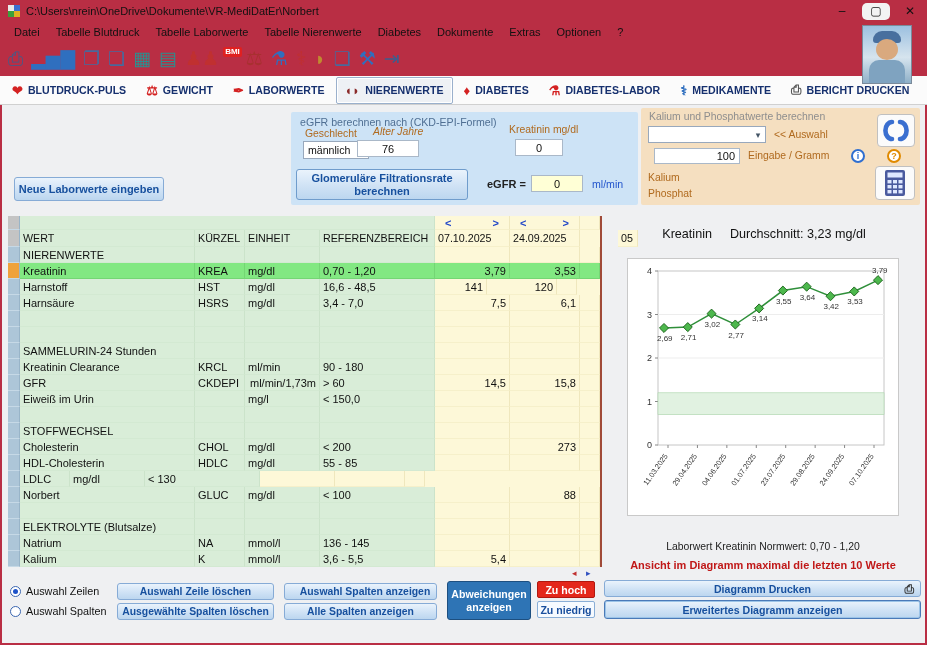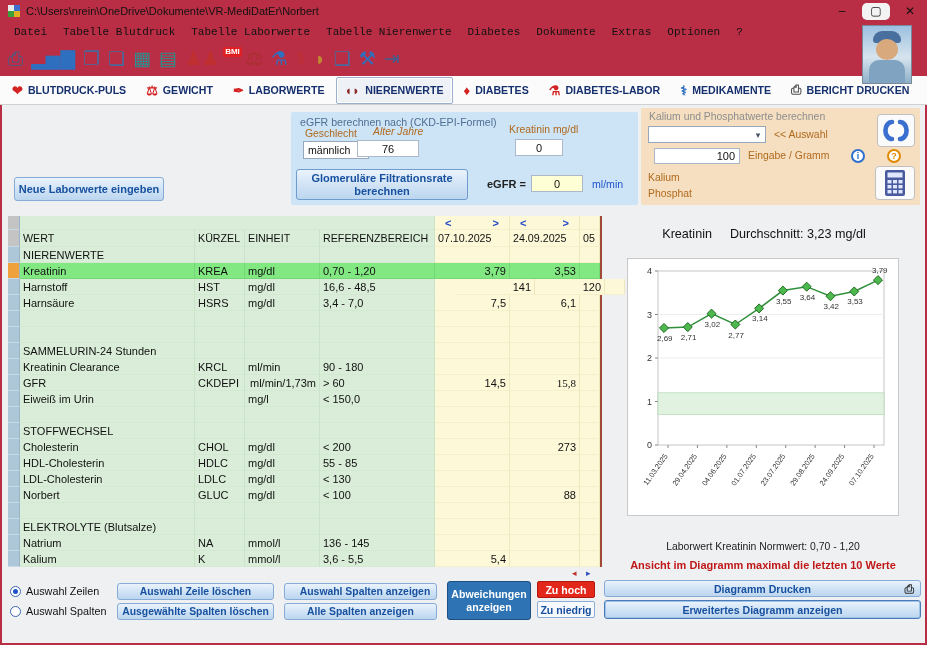--- a/index.html
+++ b/index.html
@@ -12,21 +12,21 @@
   .appicon{position:relative;width:12px;height:12px;margin:0 6px 0 8px;flex:0 0 auto;}
   .appicon i{position:absolute;width:6px;height:6px;}
   .q1{left:0;top:0;background:#e8e8e8}.q2{right:0;top:0;background:#3a6fd0}
   .q3{left:0;bottom:0;background:#3aa03a}.q4{right:0;bottom:0;background:#e0b020}
   .winbtns{margin-left:auto;display:flex;align-items:center;height:100%;}
   .wbtn{width:34px;text-align:center;font-size:12px;color:#111;line-height:22px;}
   .wbtn.maxi{background:#f3f3f3;border-radius:5px;width:28px;height:17px;line-height:16px;margin:0 3px;}
   
   .menubar{position:absolute;left:0;top:22px;width:100%;height:20px;background:#b92e44;
     display:flex;align-items:center;font-size:11px;color:#111;padding-left:6px;box-sizing:border-box;}
-  .mitem{padding:0 8px;line-height:20px;font-family:Liberation Mono, monospace;}
+  .mitem{padding:0 8px;line-height:20px;}
   
   .toolbar{position:absolute;left:0;top:42px;width:100%;height:34px;background:#b92e44;
     display:flex;align-items:center;}
   .tbicons{display:flex;align-items:center;padding-left:8px;gap:8px;}
   .tbi{font-size:19px;line-height:26px;}
   .tbi.badge{font-size:8px;font-weight:bold;background:#e02020;color:#fff;padding:0 2px;
     border-radius:2px;align-self:flex-start;margin:1px -4px 0 -4px;line-height:10px;}
   .bloodgroup{position:absolute;left:487px;top:9px;font-size:12px;color:#111;}
   .bloodgroup b{margin-left:12px;font-weight:bold;}
   .photo{position:absolute;left:862px;top:25px;width:48px;height:57px;z-index:9;overflow:hidden;
@@ -308,21 +308,21 @@
         <div class="cell yellow" style="width: 20px;"></div>
       </div>
       <div class="trow thead">
         <div class="cell gut ghead" style="width: 12px;"></div>
         <div class="cell green" style="width: 175px;">WERT</div>
         <div class="cell green" style="width: 50px;">KÜRZEL</div>
         <div class="cell green" style="width: 75px;">EINHEIT</div>
         <div class="cell green" style="width: 115px;">REFERENZBEREICH</div>
         <div class="cell yellow" style="width: 75px;">07.10.2025</div>
         <div class="cell yellow" style="width: 70px;">24.09.2025</div>
-        <div class="cell yellow" style="width: 20px;">05</div>
+        <div class="cell yellow" style="width: 20px; margin-left: 38px;">05</div>
       </div>
       <div class="trow">
         <div class="cell gut" style="width: 12px;"></div>
         <div class="cell green" style="width: 175px;">NIERENWERTE</div>
         <div class="cell green" style="width: 50px;"></div>
         <div class="cell green" style="width: 75px;"></div>
         <div class="cell green" style="width: 115px;"></div>
         <div class="cell yellow num" style="width: 75px;"></div>
         <div class="cell yellow num" style="width: 70px;"></div>
         <div class="cell yellow num" style="width: 20px;"></div>
@@ -336,21 +336,21 @@
         <div class="cell yellow num" style="width: 75px;">3,79</div>
         <div class="cell yellow num" style="width: 70px;">3,53</div>
         <div class="cell yellow num" style="width: 20px;"></div>
       </div>
       <div class="trow">
         <div class="cell gut" style="width: 12px;"></div>
         <div class="cell green" style="width: 175px;">Harnstoff</div>
         <div class="cell green" style="width: 50px;">HST</div>
         <div class="cell green" style="width: 75px;">mg/dl</div>
         <div class="cell green" style="width: 115px;">16,6 - 48,5</div>
-        <div class="cell yellow num" style="width: 79px; margin-left: 21px;">141</div>
+        <div class="cell yellow num" style="width: 52px;">141</div>
         <div class="cell yellow num" style="width: 70px;">120</div>
         <div class="cell yellow num" style="width: 20px;"></div>
       </div>
       <div class="trow">
         <div class="cell gut" style="width: 12px;"></div>
         <div class="cell green" style="width: 175px;">Harnsäure</div>
         <div class="cell green" style="width: 50px;">HSRS</div>
         <div class="cell green" style="width: 75px;">mg/dl</div>
         <div class="cell green" style="width: 115px;">3,4 - 7,0</div>
         <div class="cell yellow num" style="width: 75px;">7,5</div>
@@ -397,21 +397,21 @@
         <div class="cell yellow num" style="width: 70px;"></div>
         <div class="cell yellow num" style="width: 20px;"></div>
       </div>
       <div class="trow">
         <div class="cell gut" style="width: 12px;"></div>
         <div class="cell green" style="width: 175px;">GFR</div>
         <div class="cell green" style="width: 50px;">CKDEPI</div>
         <div class="cell green" style="width: 75px; text-align: right;">ml/min/1,73m</div>
         <div class="cell green" style="width: 115px;">&gt; 60</div>
         <div class="cell yellow num" style="width: 75px;">14,5</div>
-        <div class="cell yellow num" style="width: 70px; font-family: Liberation Serif, serif;">15,8</div>
+        <div class="cell yellow num" style="width: 70px;">15,8</div>
         <div class="cell yellow num" style="width: 20px;"></div>
       </div>
       <div class="trow">
         <div class="cell gut" style="width: 12px;"></div>
         <div class="cell green" style="width: 175px;">Eiweiß im Urin</div>
         <div class="cell green" style="width: 50px;"></div>
         <div class="cell green" style="width: 75px;">mg/l</div>
         <div class="cell green" style="width: 115px;">&lt; 150,0</div>
         <div class="cell yellow num" style="width: 75px;"></div>
         <div class="cell yellow num" style="width: 70px;"></div>
@@ -452,21 +452,20 @@
         <div class="cell green" style="width: 175px;">HDL-Cholesterin</div>
         <div class="cell green" style="width: 50px;">HDLC</div>
         <div class="cell green" style="width: 75px;">mg/dl</div>
         <div class="cell green" style="width: 115px;">55 - 85</div>
         <div class="cell yellow num" style="width: 75px;"></div>
         <div class="cell yellow num" style="width: 70px;"></div>
         <div class="cell yellow num" style="width: 20px;"></div>
       </div>
       <div class="trow">
         <div class="cell gut" style="width: 12px;"></div>
-        <div class="cell green" style="width: 175px;">LDL-Cholesterin</div>
         <div class="cell green" style="width: 50px;">LDLC</div>
         <div class="cell green" style="width: 75px;">mg/dl</div>
         <div class="cell green" style="width: 115px;">&lt; 130</div>
         <div class="cell yellow num" style="width: 75px;"></div>
         <div class="cell yellow num" style="width: 70px;"></div>
         <div class="cell yellow num" style="width: 20px;"></div>
       </div>
       <div class="trow">
         <div class="cell gut" style="width: 12px;"></div>
         <div class="cell green" style="width: 175px;">Norbert</div>

